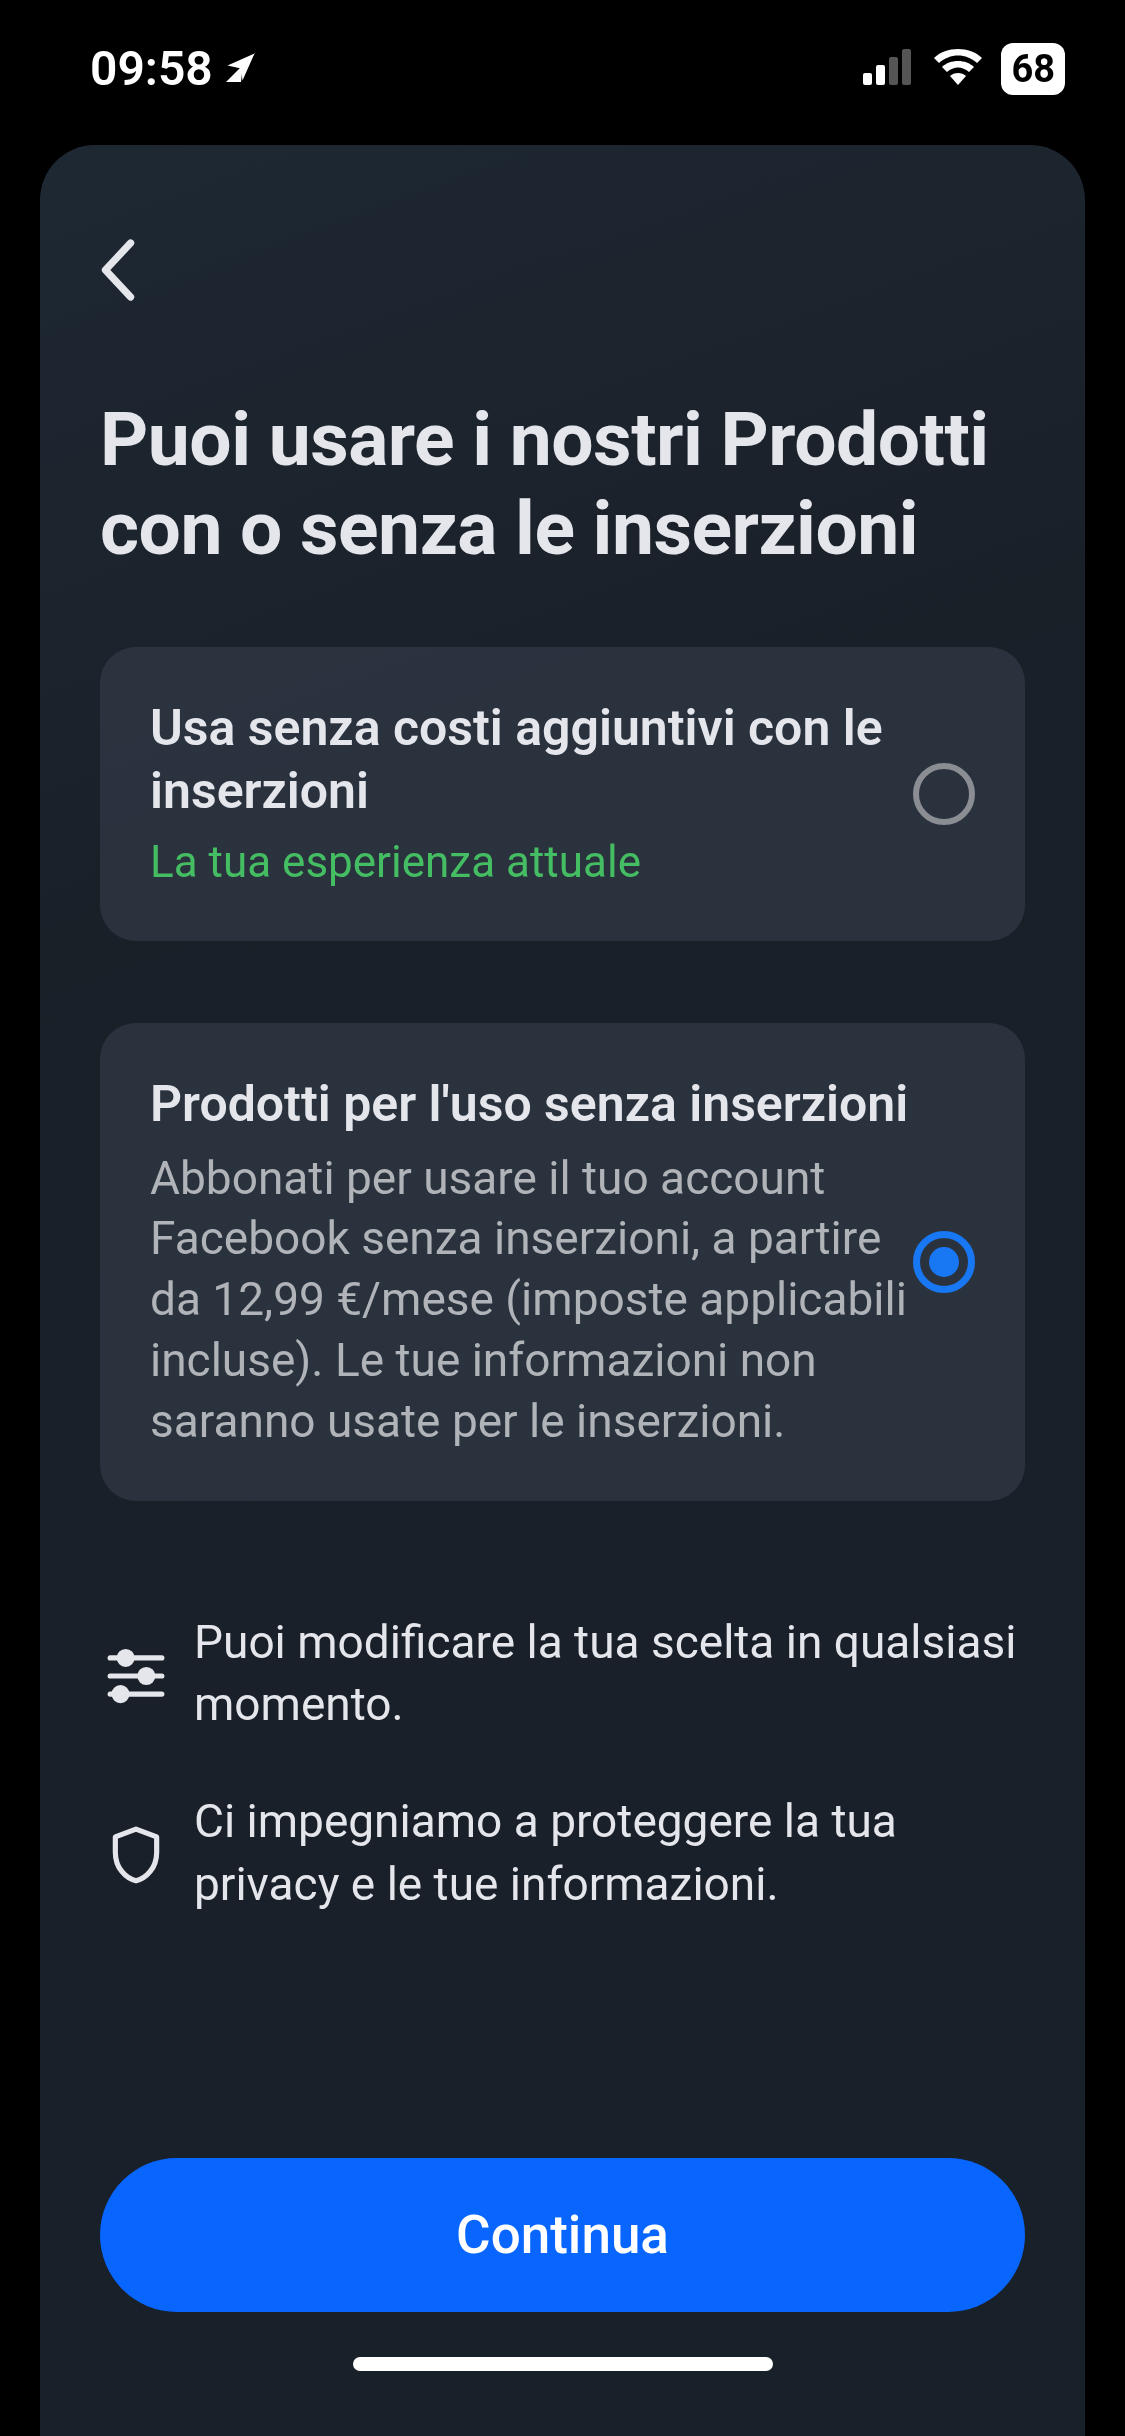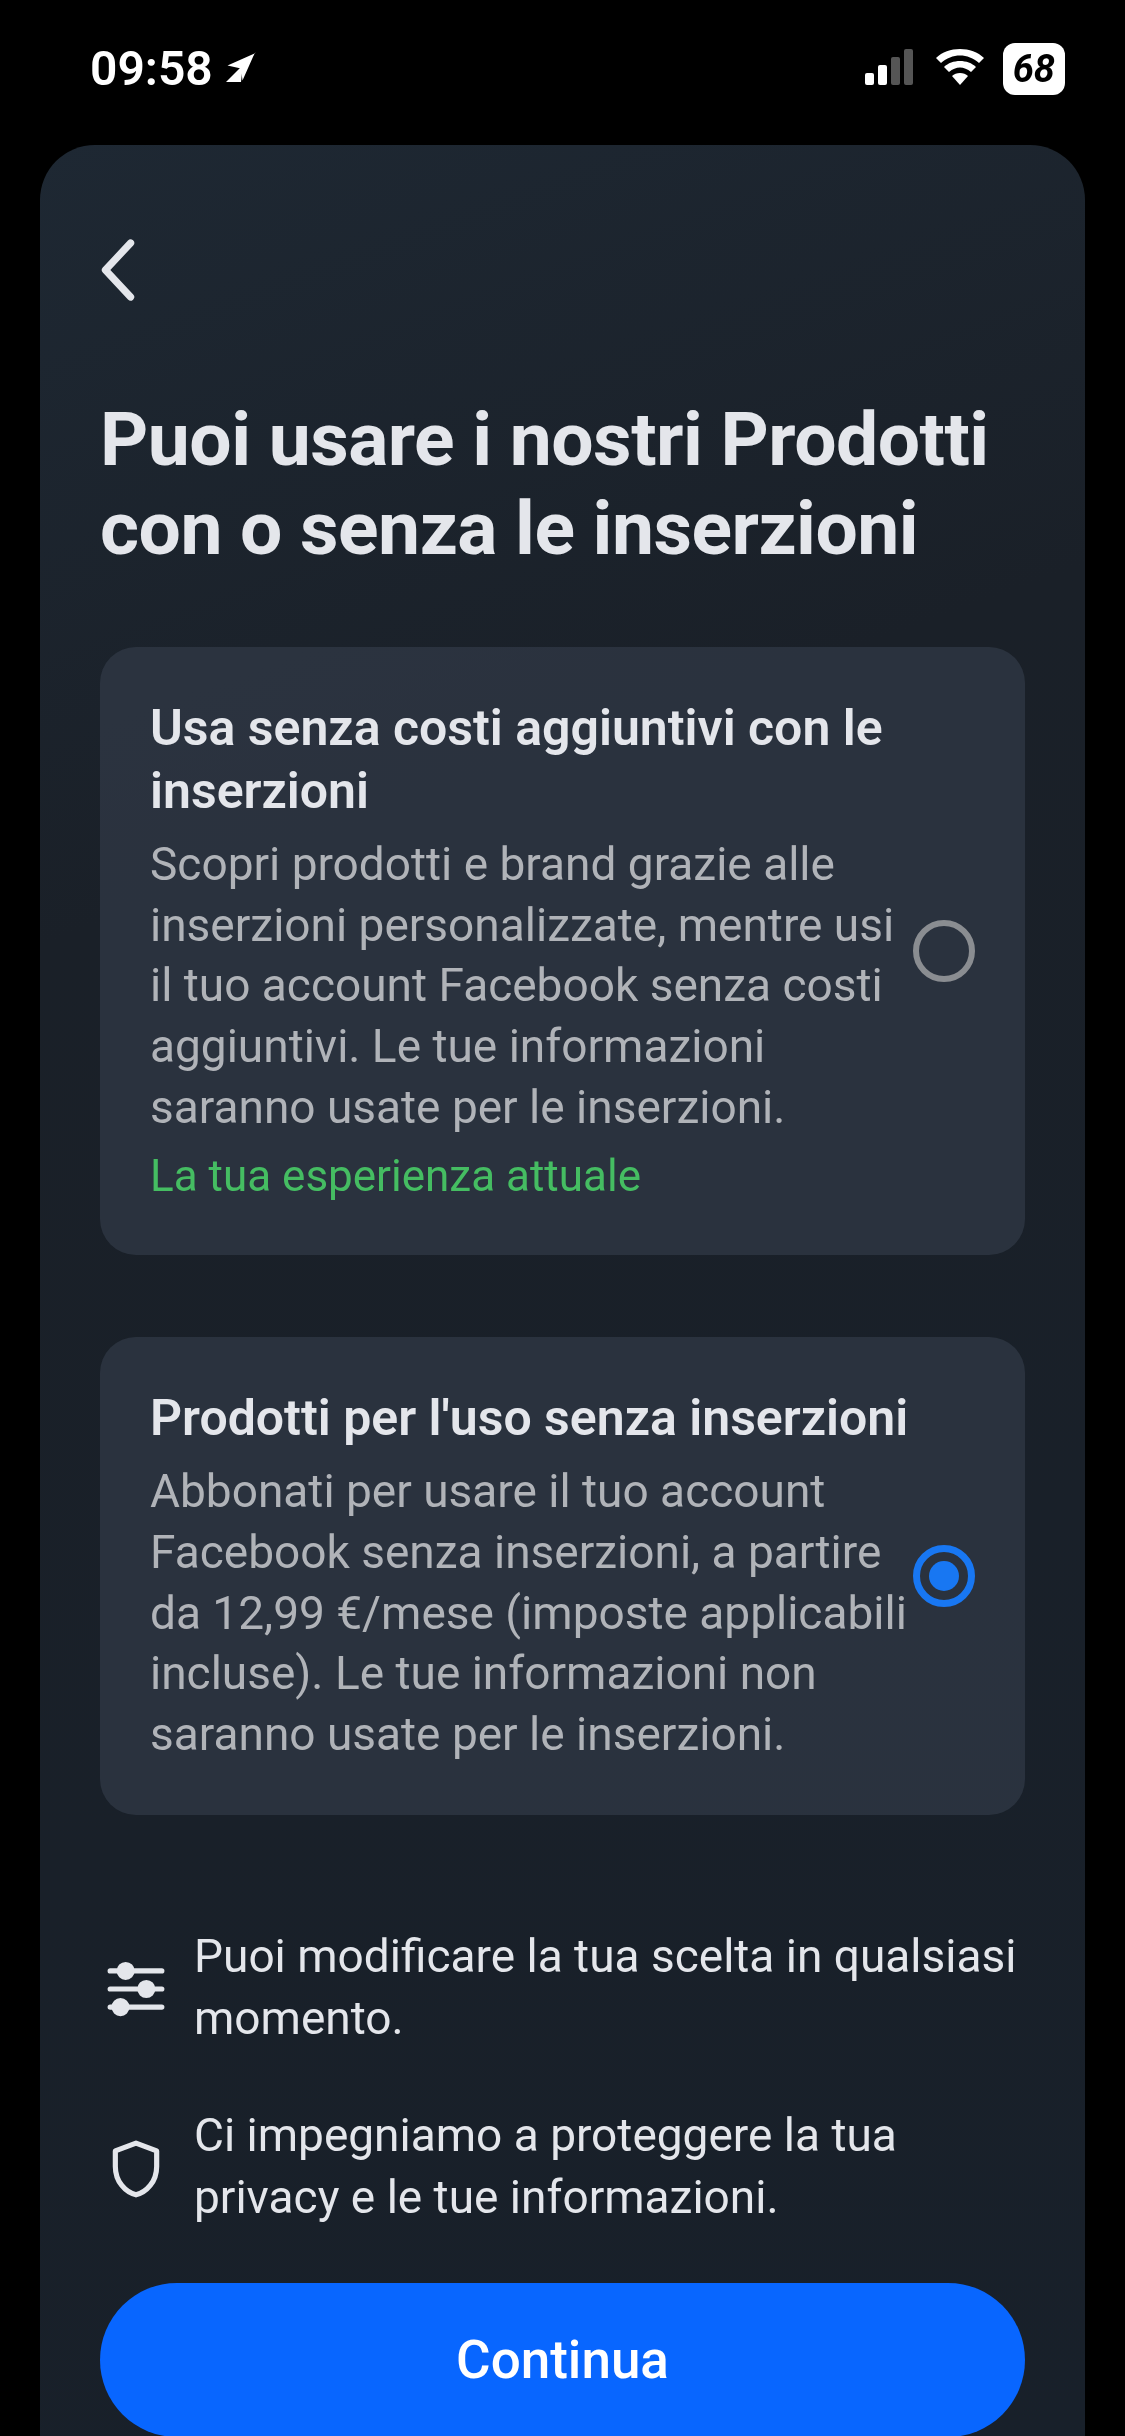--- a/index.html
+++ b/index.html
@@ -28,21 +28,20 @@
     }
     .status-left {
       display: flex;
       align-items: flex-start;
       gap: 10px;
     }
     .status-right {
       display: flex;
       align-items: center;
       gap: 18px;
-      font-style: italic;
     }
     .battery-box {
       display: flex;
       align-items: center;
       background: #fff;
       color: #000;
       border-radius: 12px;
       padding: 4px 10px;
       font-size: 38px;
       font-weight: 700;
@@ -212,21 +211,20 @@
     <svg width="36" height="62" viewBox="0 0 20 34" fill="none" stroke="#e4e6eb" stroke-width="4" stroke-linecap="round" stroke-linejoin="round">
         <polyline points="17 2 3 17 17 32"></polyline>
       </svg>
   </div>
 
   <h1 class="title">Puoi usare i nostri Prodotti con o senza le inserzioni</h1>
 
   <div class="option-card">
     <div class="option-text">
       <div class="option-title">Usa senza costi aggiuntivi con le inserzioni</div>
-      <div class="option-desc">Scopri prodotti e brand grazie alle inserzioni personalizzate, mentre usi il tuo account Facebook senza costi aggiuntivi. Le tue informazioni saranno usate per le inserzioni.</div>
       <div class="option-badge">La tua esperienza attuale</div>
     </div>
     <div class="radio"></div>
   </div>
 
   <div class="option-card second">
     <div class="option-text">
       <div class="option-title">Prodotti per l'uso senza inserzioni</div>
       <div class="option-desc">Abbonati per usare il tuo account Facebook senza inserzioni, a partire da 12,99 €/mese (imposte applicabili incluse). Le tue informazioni non saranno usate per le inserzioni.</div>
     </div>

